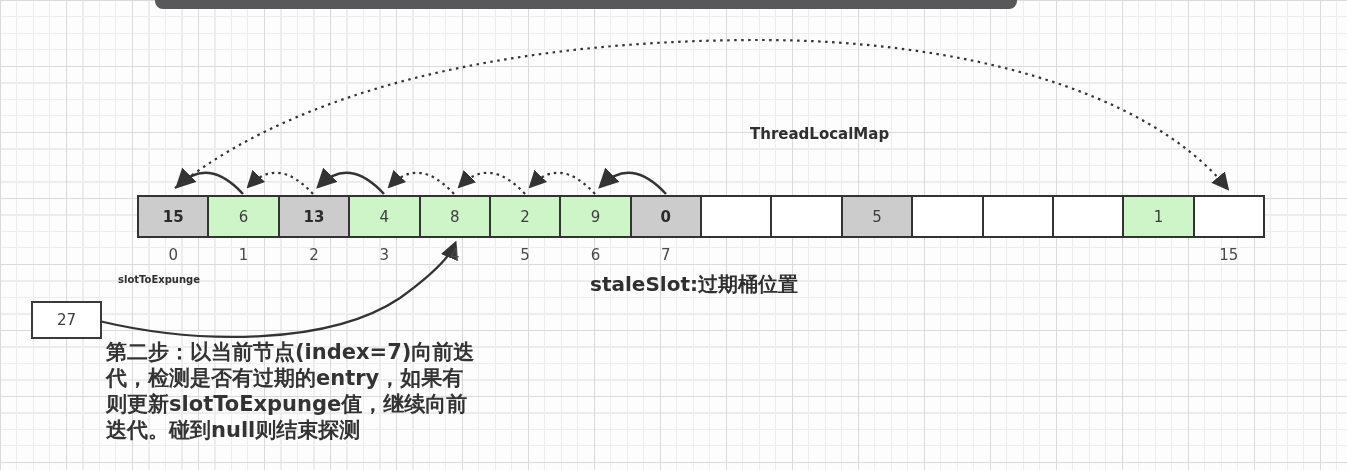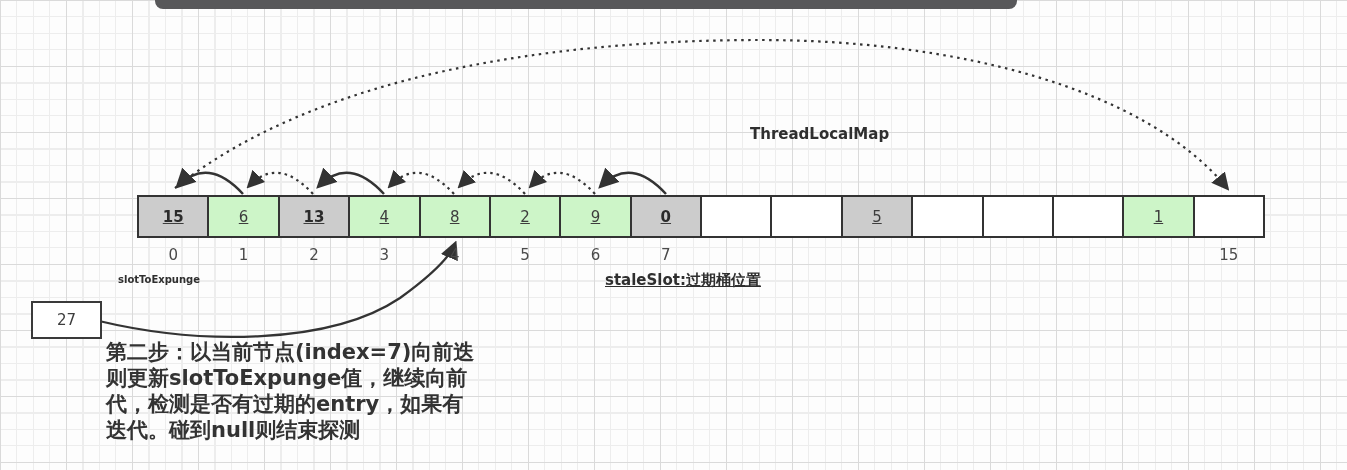--- a/index.html
+++ b/index.html
@@ -30,37 +30,37 @@
     font-size:15px;font-weight:700;color:#2f2f2f;white-space:nowrap;
   }
   .array{
     position:absolute;left:137px;top:195px;width:1128px;height:43px;
     display:flex;
   }
   .cell{
     position:relative;flex:1 1 0;height:43px;box-sizing:border-box;
     border:2px solid #333;margin-left:-2px;
     display:flex;align-items:center;justify-content:center;
-    font-size:15px;color:#3d3d3d;background:#ffffff;text-decoration:underline;
+    font-size:15px;color:#3d3d3d;background:#ffffff;
   }
   .cell:first-child{margin-left:0;}
   .cell.gray{background:#cccccc;}
   .cell.green{background:#cdf5c8;}
   .cell.bold .val{font-weight:700;color:#2b2b2b;}
   .idx{
     position:absolute;top:49px;left:0;width:100%;text-align:center;
     font-size:15px;font-weight:400;color:#4a4a4a;
   }
   .slotlabel{
     position:absolute;left:118px;top:274px;
     font-size:10px;font-weight:700;color:#2f2f2f;white-space:nowrap;
   }
   .stalelabel{
-    position:absolute;left:605px;top:271px;
-    font-size:15px;font-weight:700;color:#2f2f2f;white-space:nowrap;text-decoration:underline;
+    position:absolute;left:590px;top:271px;
+    font-size:20px;font-weight:700;color:#2f2f2f;white-space:nowrap;
   }
   .box27{
     position:absolute;left:31px;top:301px;width:71px;height:38px;
     box-sizing:border-box;border:2px solid #3a3a3a;background:#fff;
     display:flex;align-items:center;justify-content:center;
     font-size:15px;color:#3d3d3d;
   }
   .note{
     position:absolute;left:106px;top:339px;width:402px;
     text-align:left;font-size:21px;font-weight:700;line-height:26px;
@@ -187,21 +187,21 @@
   <div class="stalelabel">staleSlot:过期桶位置</div>
 
   <div class="box27">
     <span>27</span>
   </div>
 
   <div class="note">
 
       <div class="note-line">第二步：以当前节点(index=7)向前迭</div>
 
+      <div class="note-line">代，检测是否有过期的entry，如果有</div>
+
       <div class="note-line">则更新slotToExpunge值，继续向前</div>
 
-      <div class="note-line">代，检测是否有过期的entry，如果有</div>
-
       <div class="note-line">迭代。碰到null则结束探测</div>
 
   </div>
 
 </div>
 
 </body></html>

